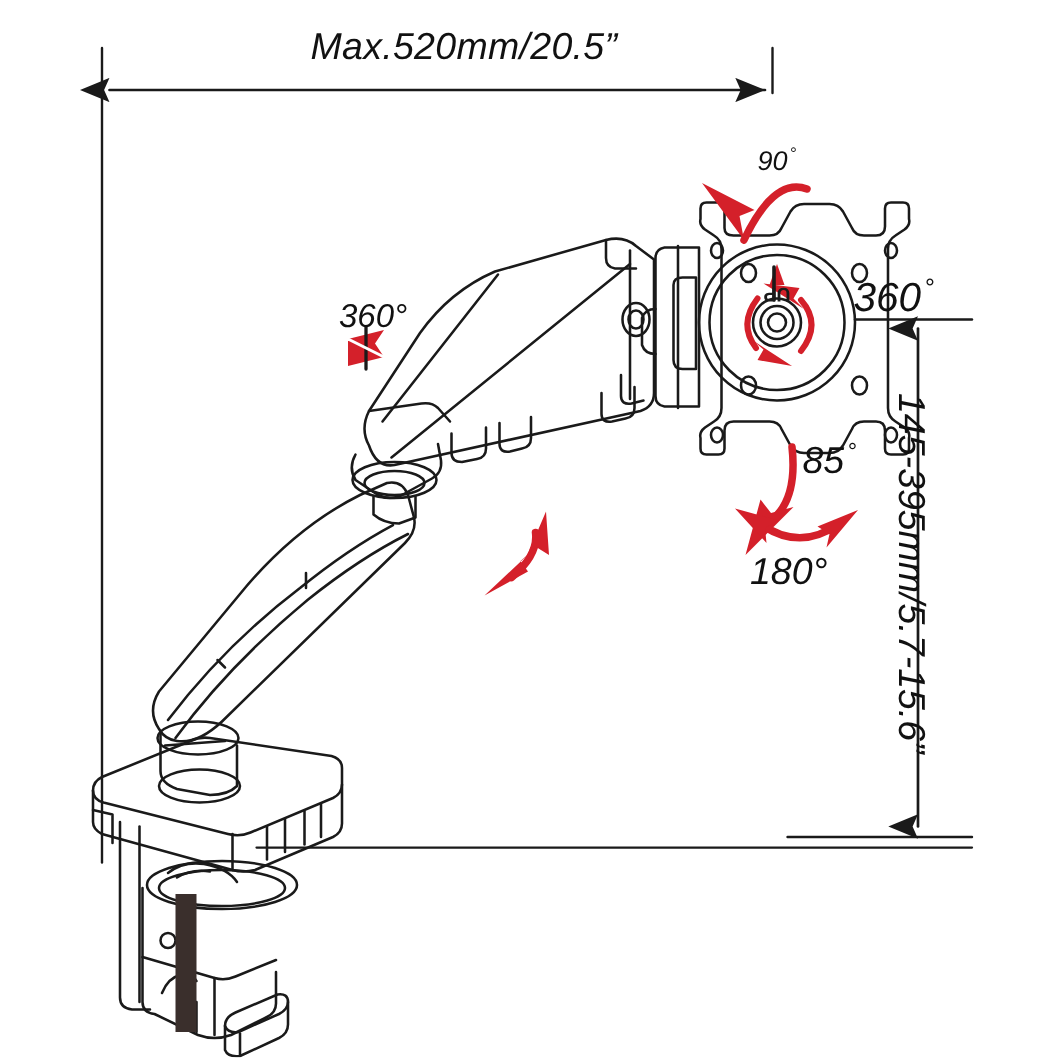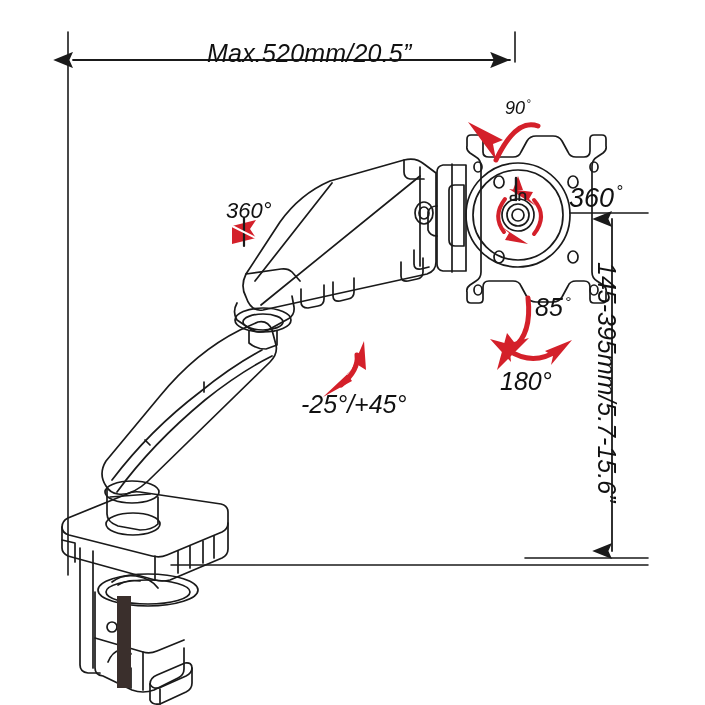--- a/index.html
+++ b/index.html
@@ -37,21 +37,20 @@
   .lbl.deg-sep sup {
     font-size: 0.62em;
     vertical-align: super;
     margin-left: 0.12em;
   }
   #label-max-width {
     left: 207px;
     top: 19px;
     font-size: 25px;
     letter-spacing: 0.2px;
-    margin-top: 22px;
   }
   #label-height-range {
     left: 619px;
     top: 262px;
     font-size: 25px;
     transform: rotate(90deg);
     transform-origin: left top;
   }
   #label-tilt-90 {
     left: 505px;
@@ -294,15 +293,14 @@
   <div class="lbl deg-sep" id="label-tilt-90"><span>90</span><sup>°</sup></div>
 
   <div class="lbl deg-sep" id="label-swivel-360-right"><span>360</span><sup>°</sup></div>
 
   <div class="lbl" id="label-rotate-360-left">360°</div>
 
   <div class="lbl deg-sep" id="label-tilt-85"><span>85</span><sup>°</sup></div>
 
   <div class="lbl" id="label-swivel-180">180°</div>
 
-  <div class="lbl" id="label-tilt-range">-25°/+45°</div>
 
 </div>
 
 </body></html>

